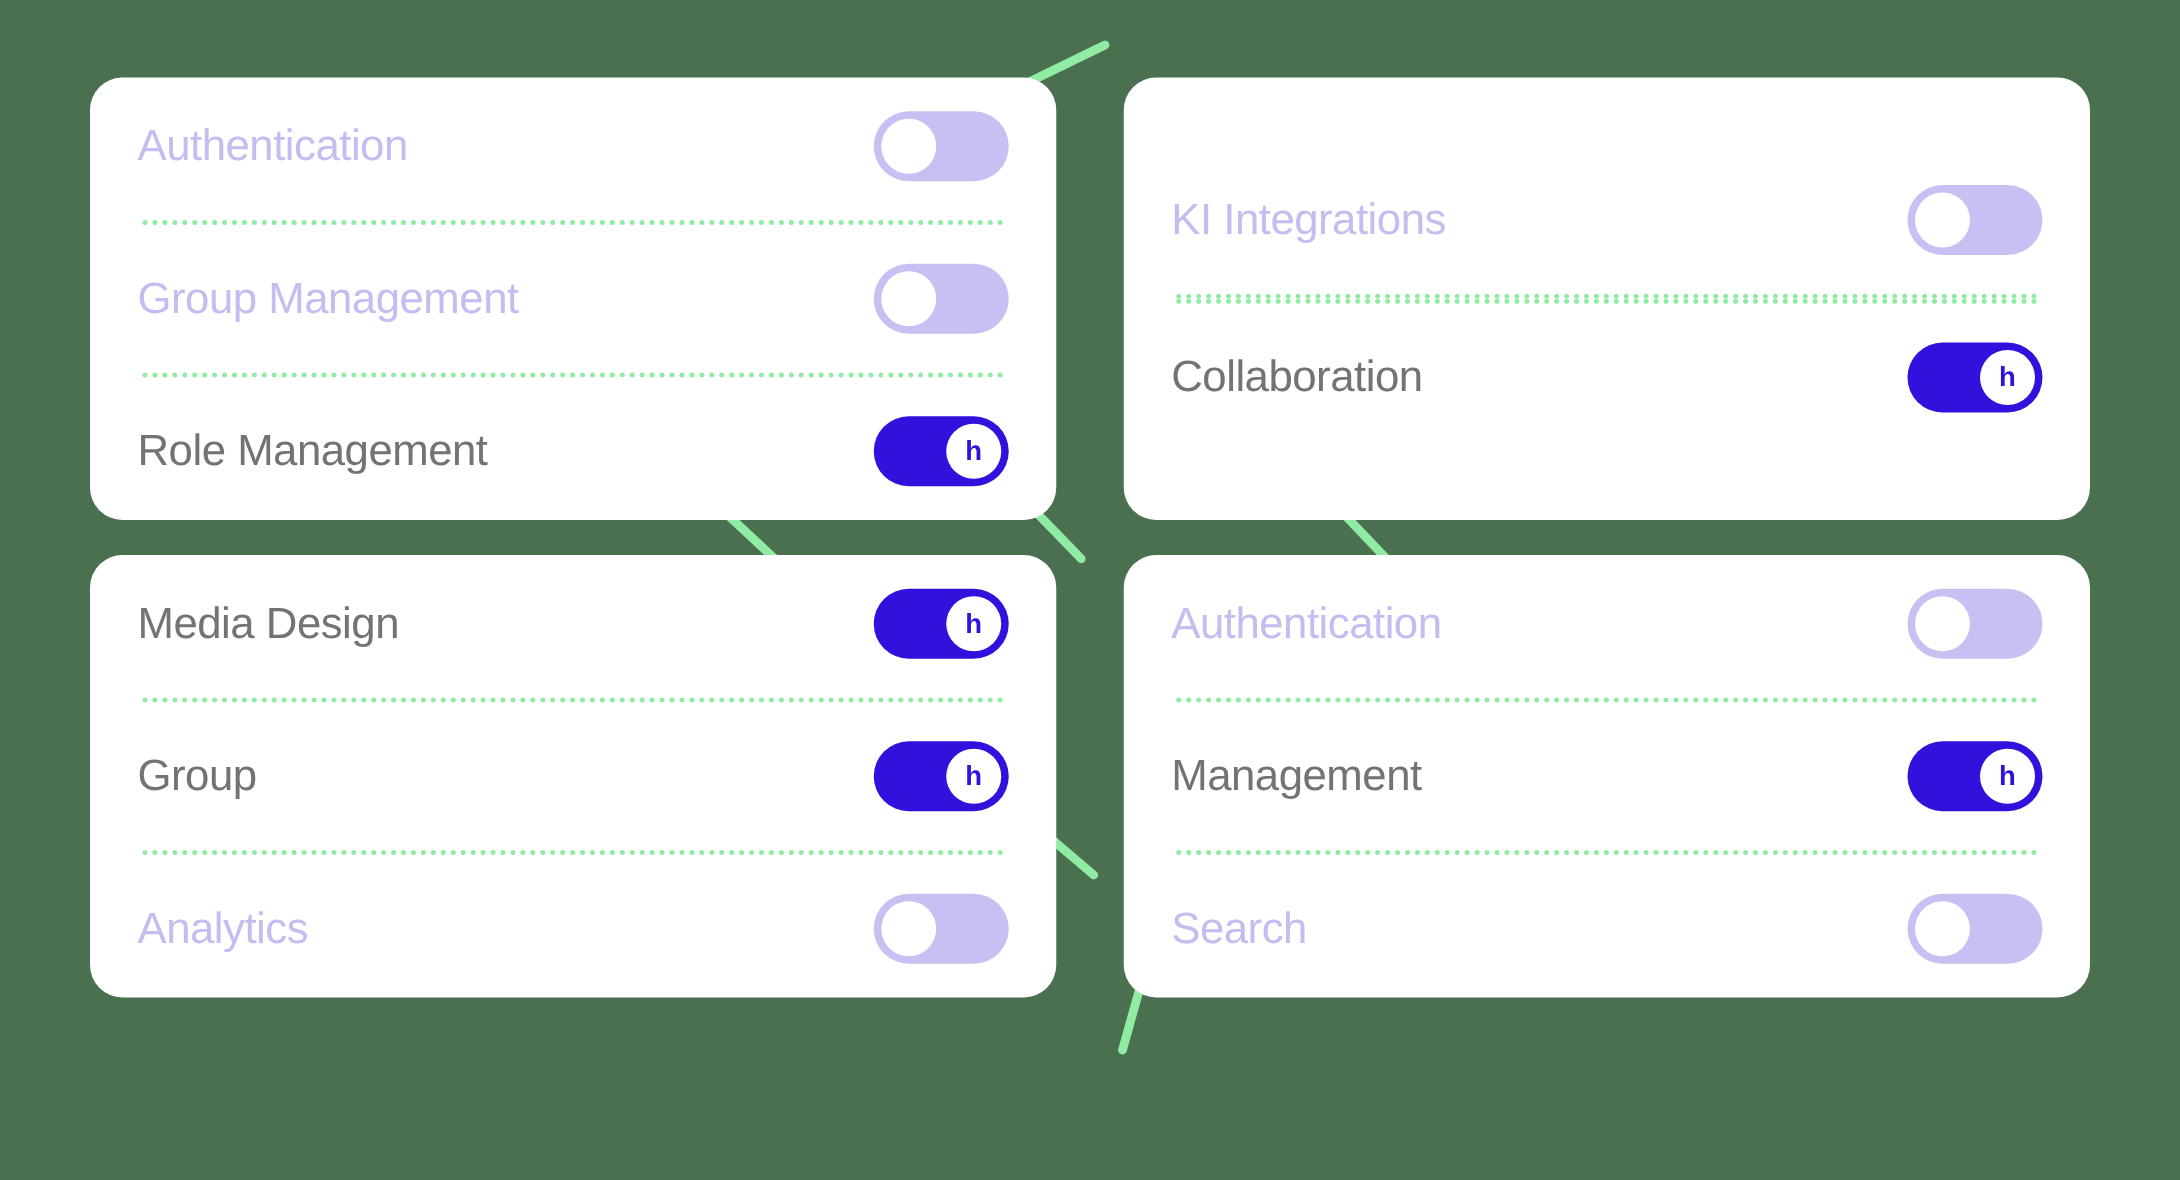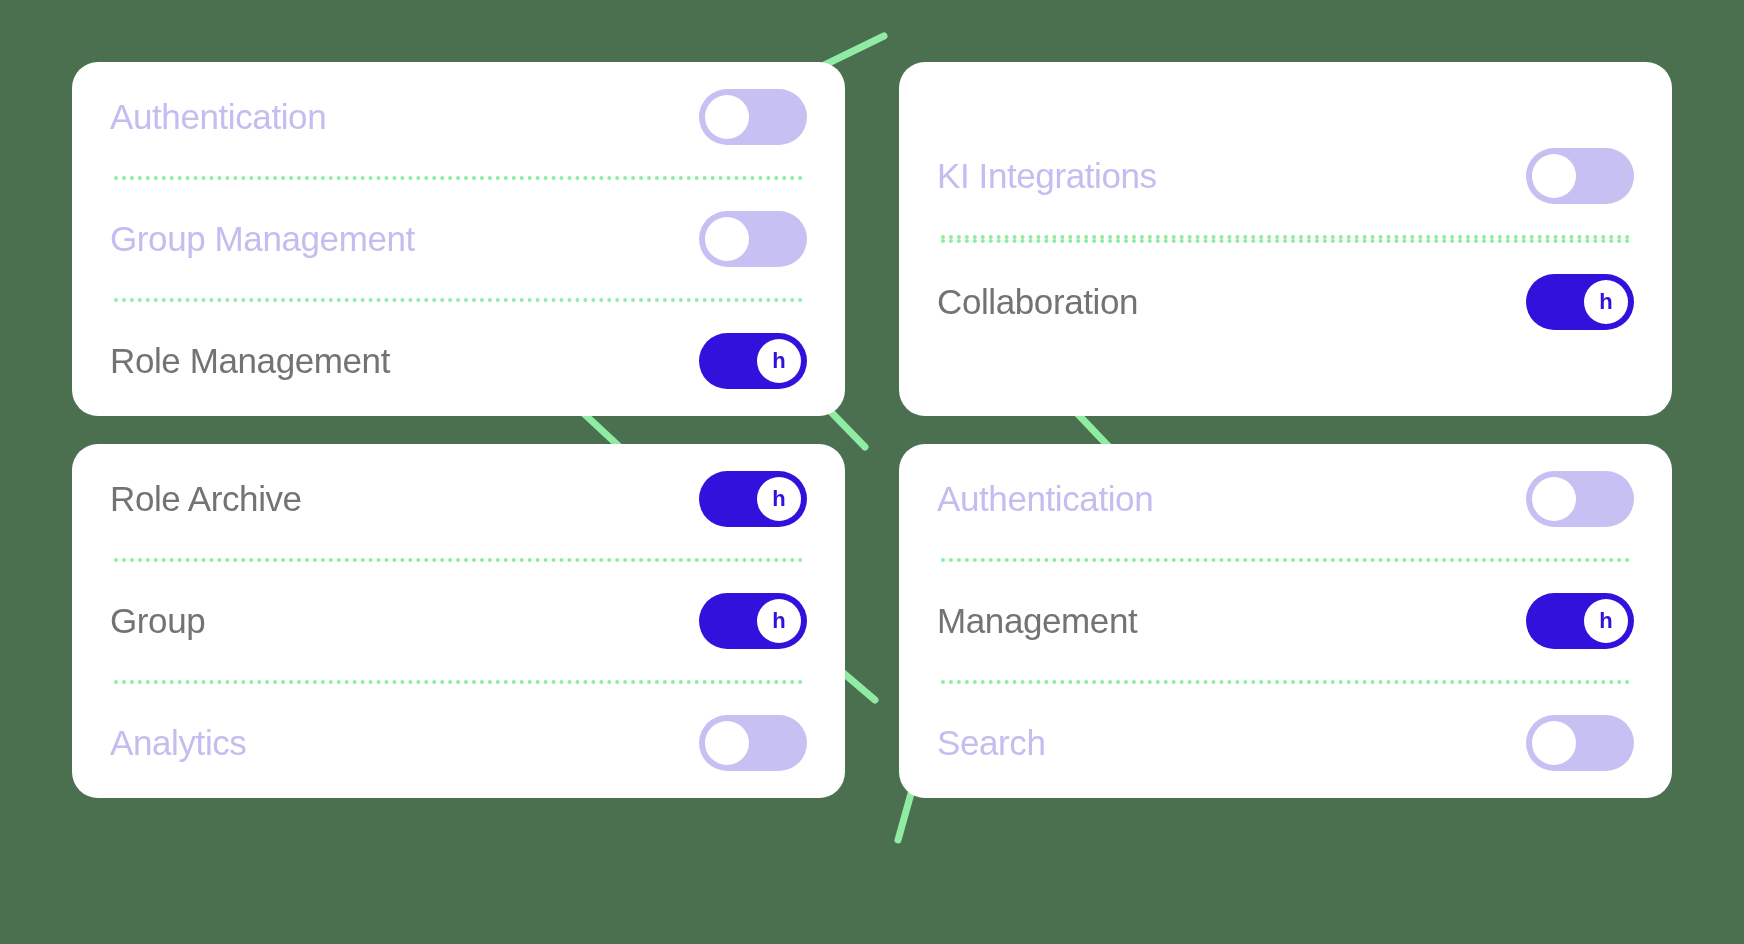--- a/index.html
+++ b/index.html
@@ -160,21 +160,21 @@
         <span class="row-label">Collaboration</span>
         <div class="toggle on" role="switch" aria-checked="true">
           <div class="knob">
             <span class="knob-text">h</span>
           </div>
         </div>
       </div>
     </div>
     <div class="card">
       <div class="row on">
-        <span class="row-label">Role Archive</span>
+        <span class="row-label">Media Design</span>
         <div class="toggle on" role="switch" aria-checked="true">
           <div class="knob">
             <span class="knob-text">h</span>
           </div>
         </div>
       </div>
       <div class="separator"></div>
       <div class="row on">
         <span class="row-label">Group</span>
         <div class="toggle on" role="switch" aria-checked="true">

